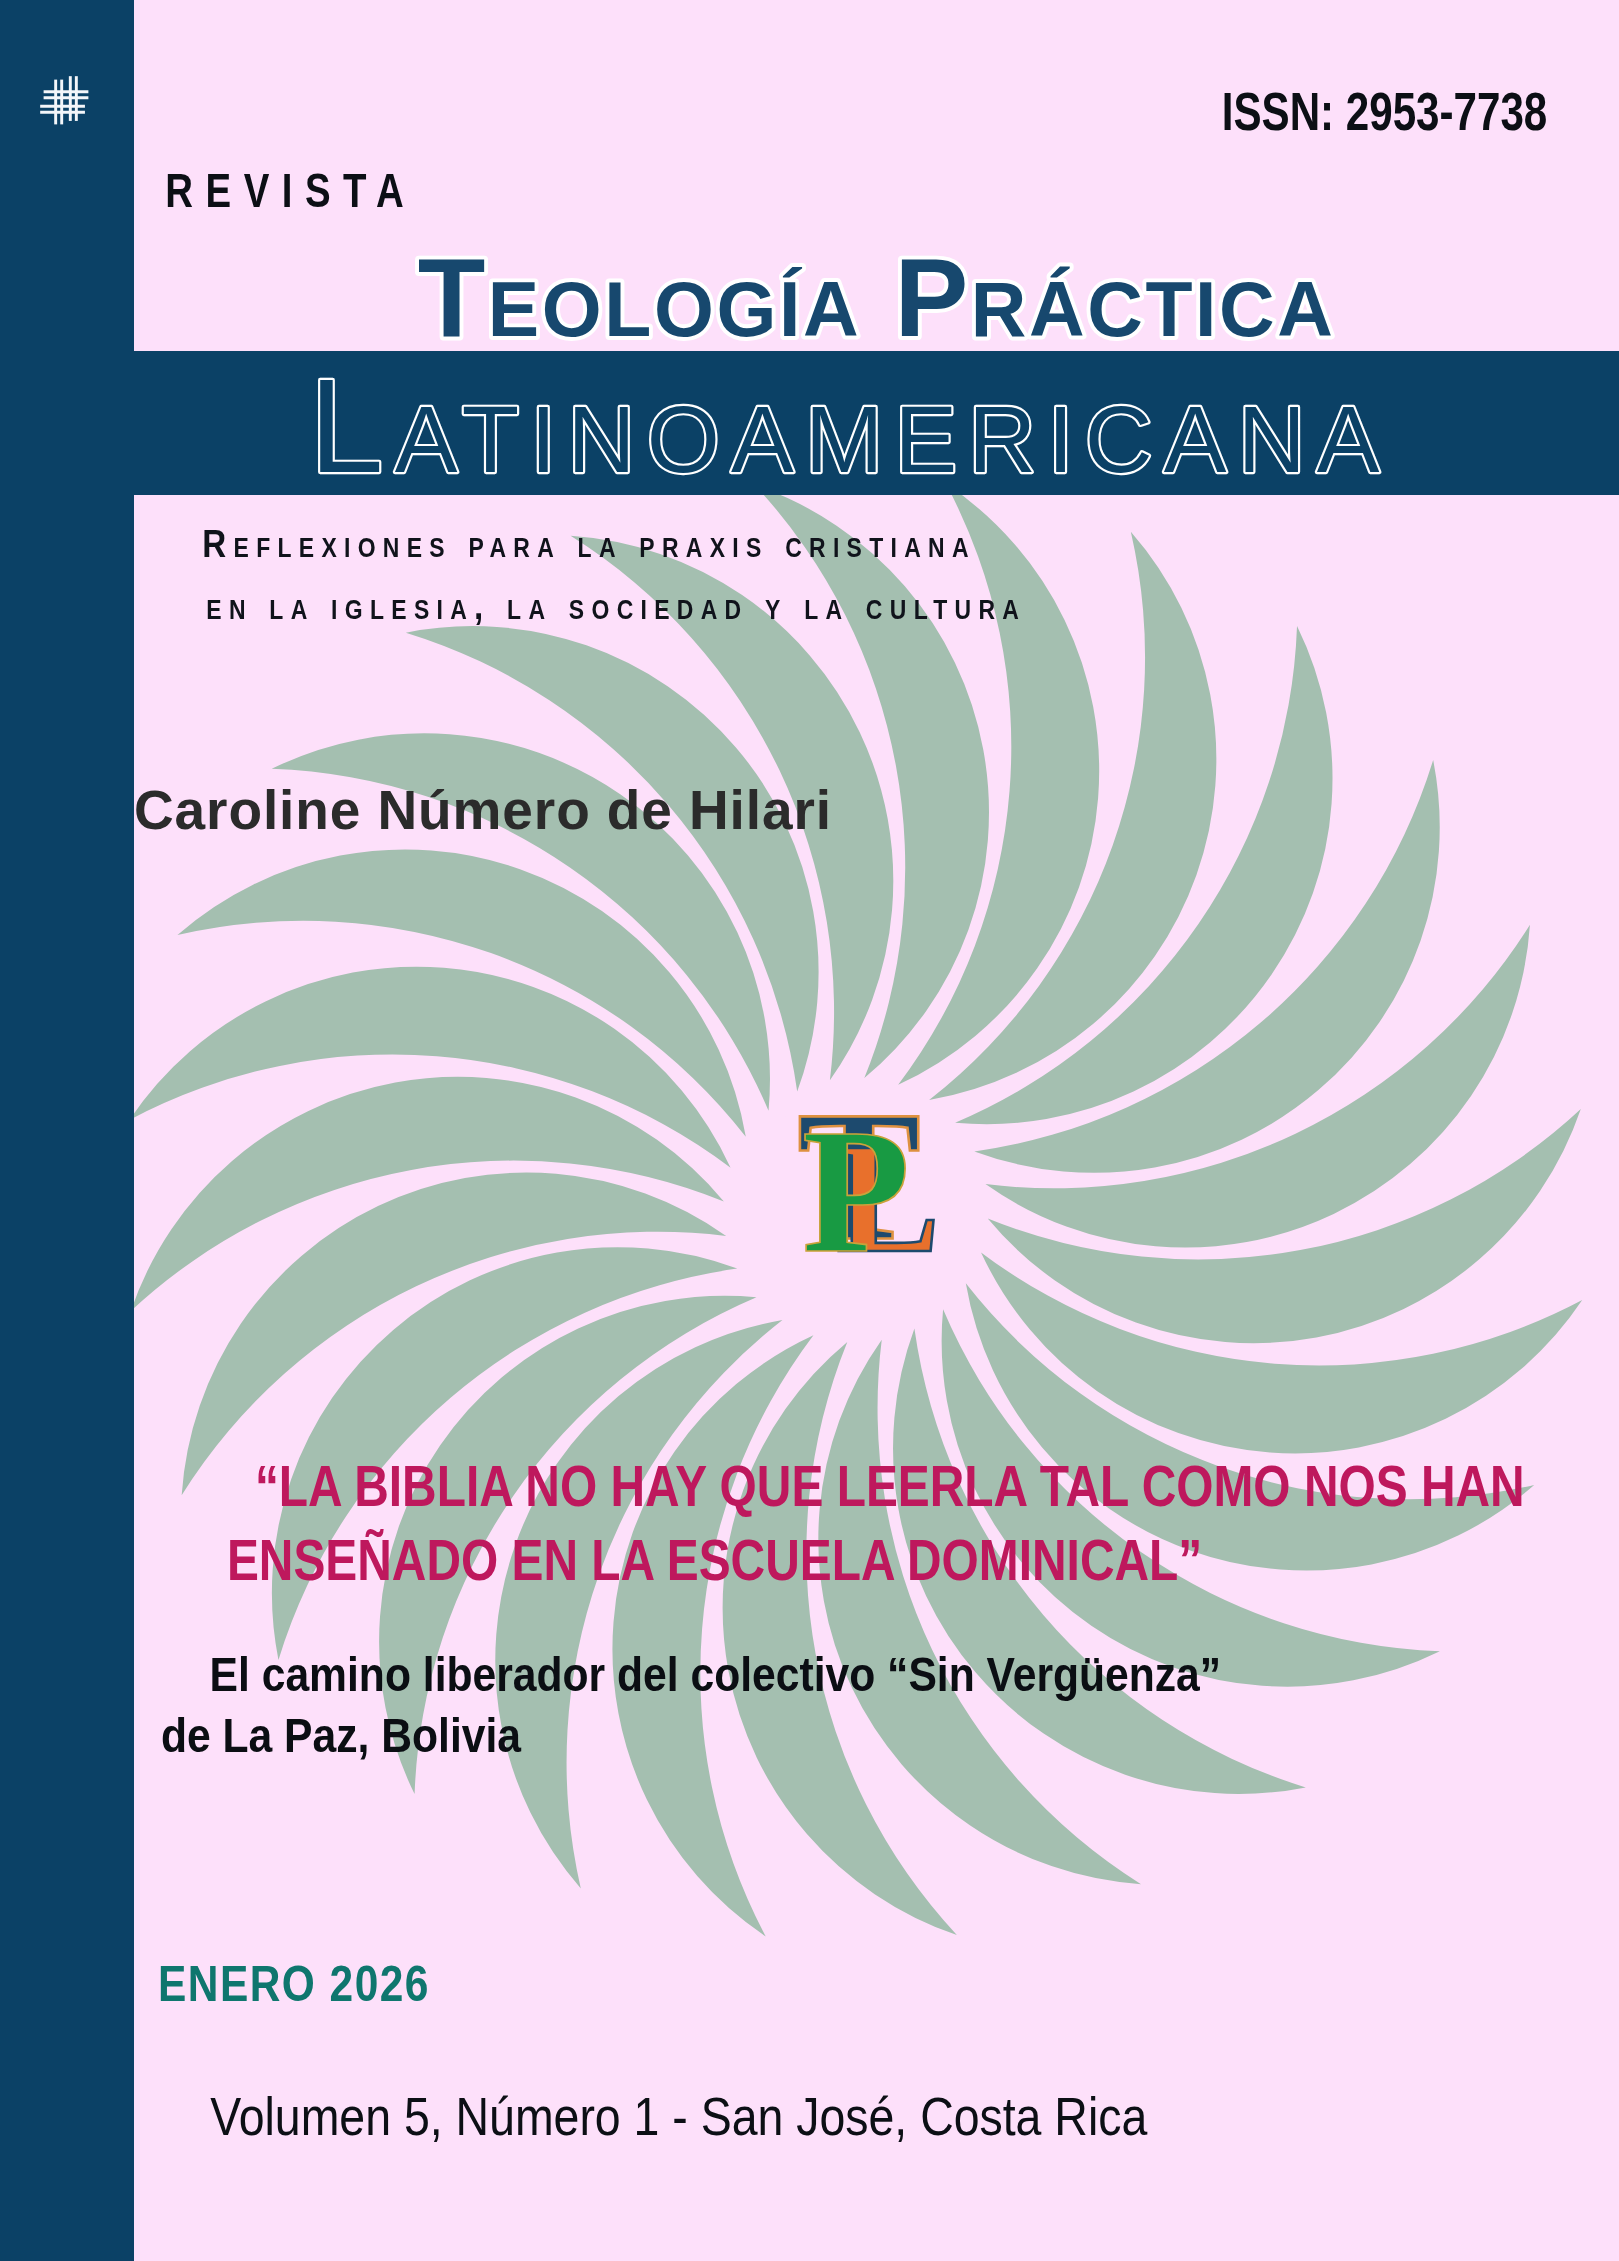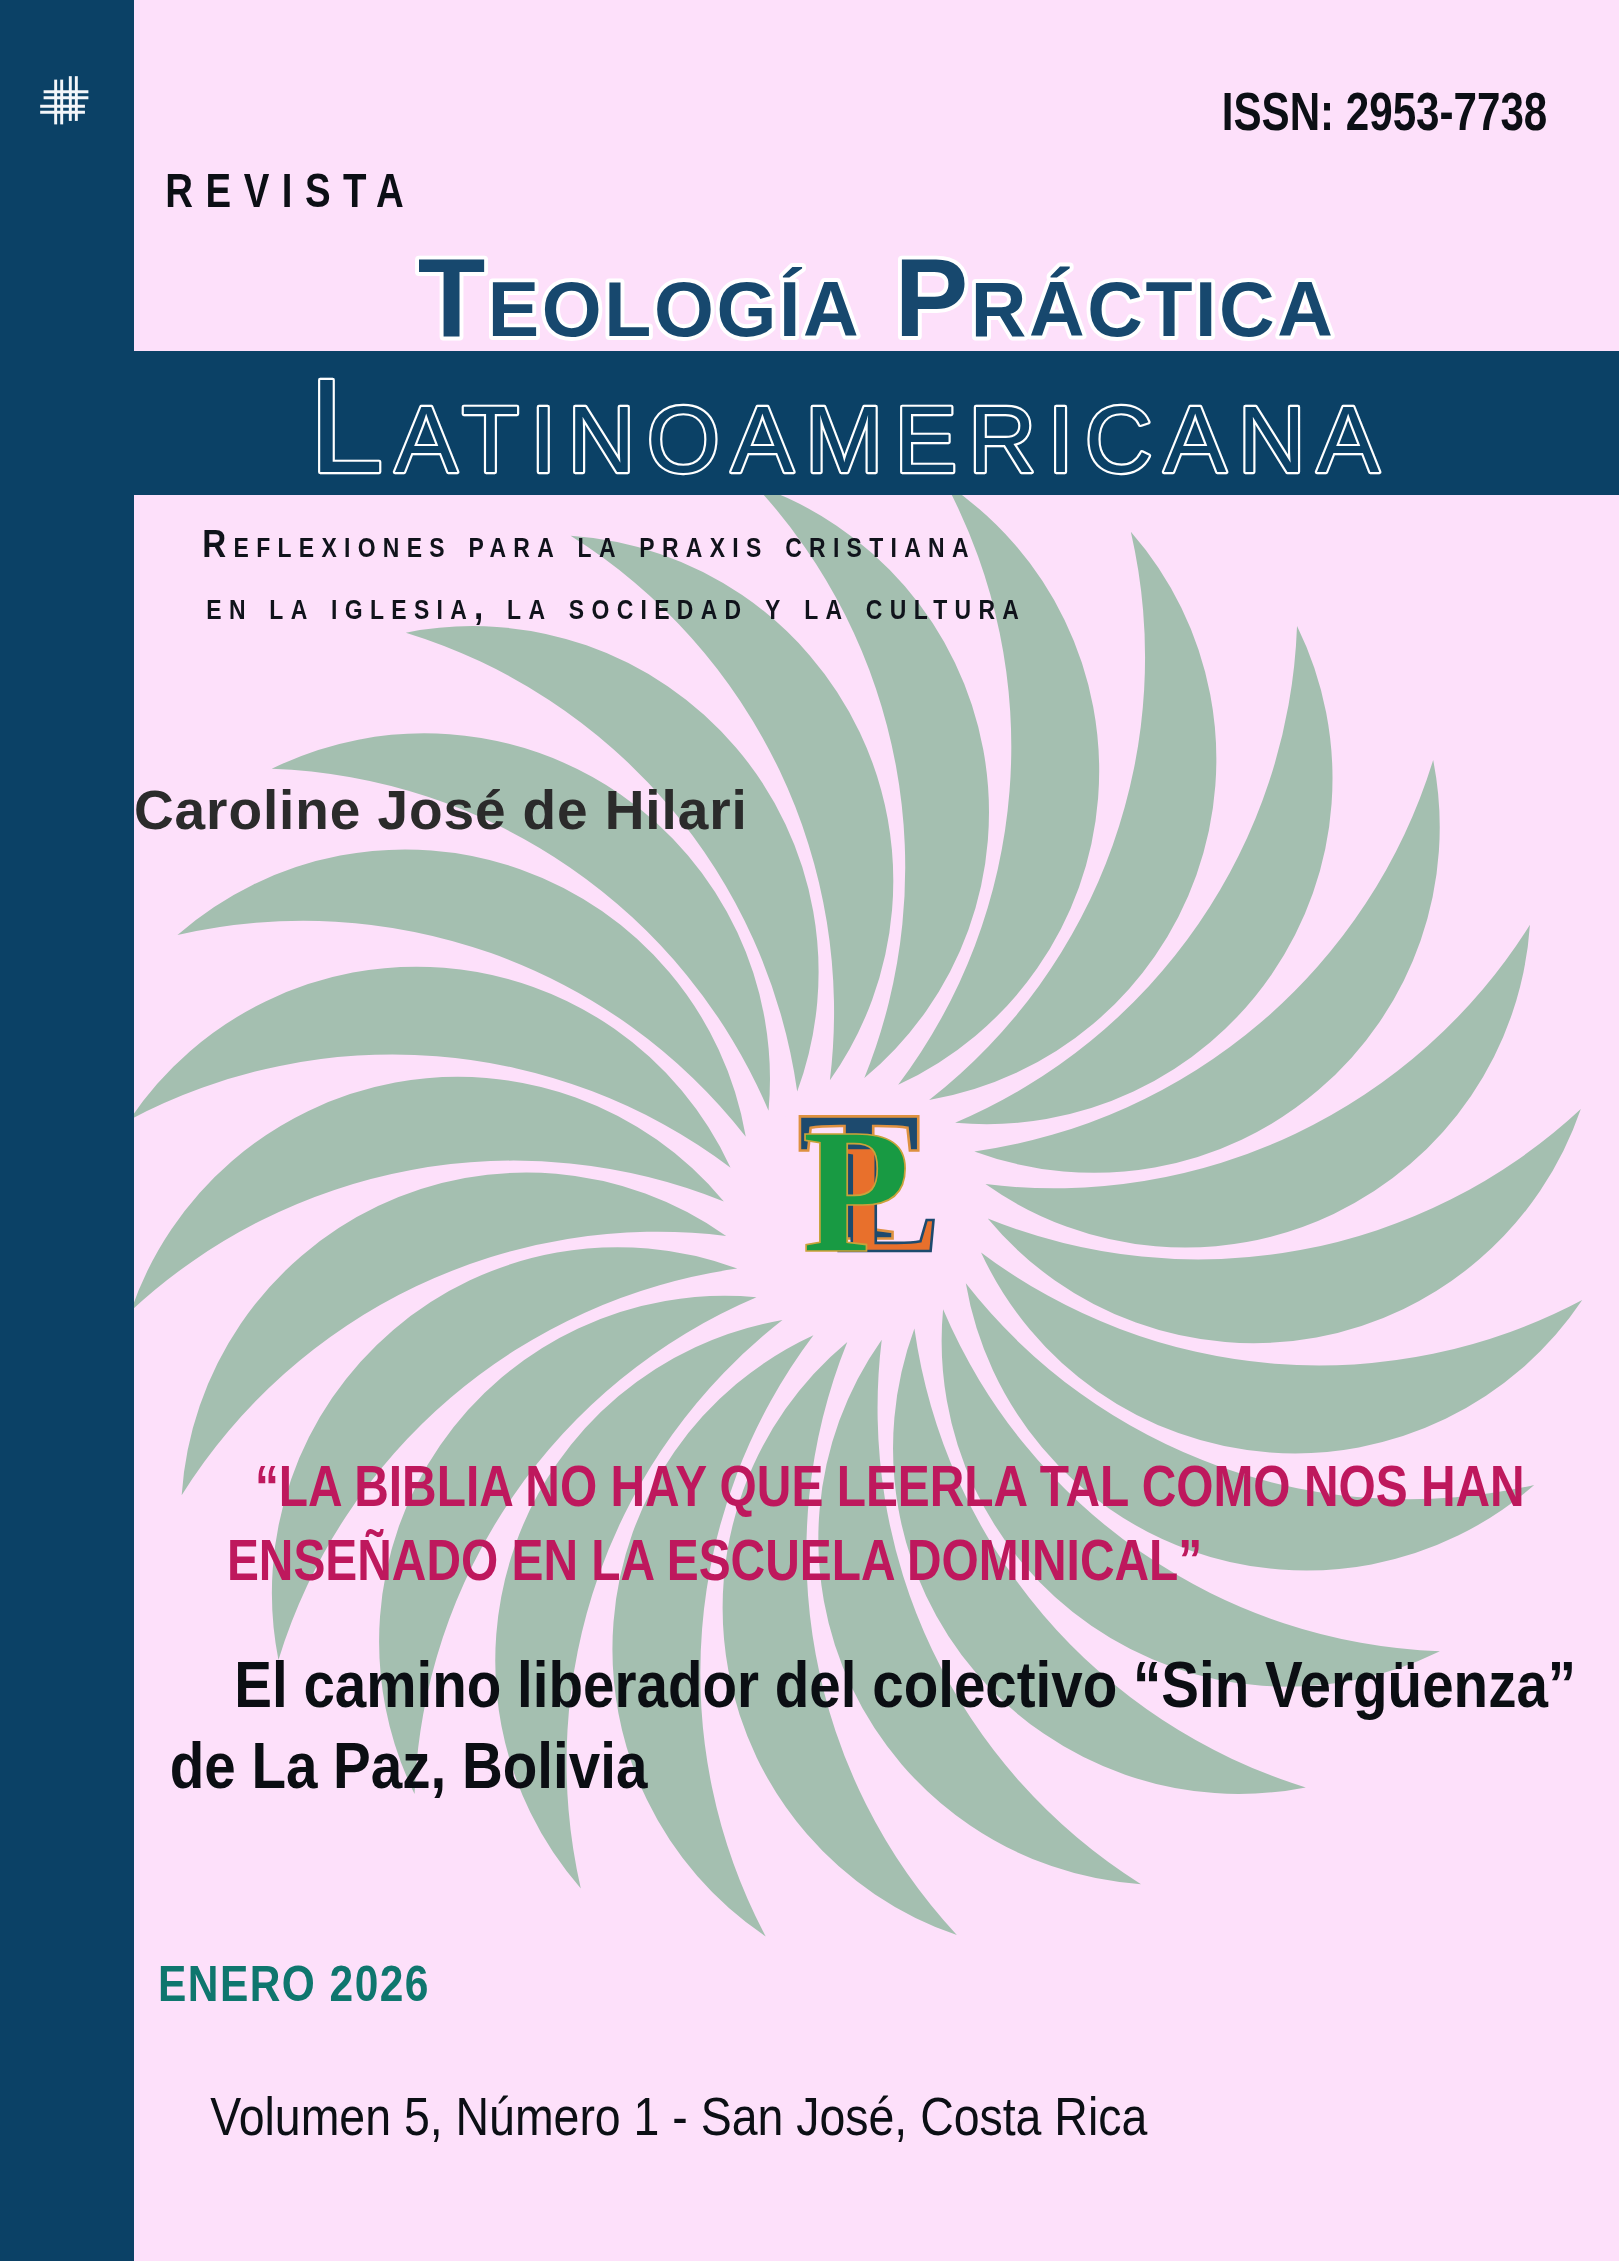--- a/index.html
+++ b/index.html
@@ -48,21 +48,21 @@
   .monogram{left:752px;top:1086px;width:207px;height:207px;z-index:25;}
   .monogram span{
     position:absolute;font-family:"Liberation Serif", serif;font-weight:bold;line-height:1;
   }
   .mono-t{left:45px;top:-3.5px;font-size:186px;color:#1d4a6e;-webkit-text-stroke:2.6px #de9140;z-index:2;}
   .mono-l{left:84px;top:35px;font-size:156px;color:#e8702c;-webkit-text-stroke:2.6px #1d4a6e;z-index:3;}
   .mono-p{left:50px;top:17.3px;font-size:177px;color:#189a43;-webkit-text-stroke:1.7px #caa23a;z-index:4;}
   
   .article-title{top:1449px;color:#be185d;font-weight:bold;font-size:57px;line-height:1.3;}
   .article-title .squeeze{transform:scaleX(0.84);}
-  .article-subtitle{top:1644px;color:#0b0e13;font-weight:bold;font-size:65px;line-height:1.25;}
+  .article-subtitle{top:1644px;color:#0b0e13;font-weight:bold;font-size:49px;line-height:1.25;}
   .article-subtitle .squeeze{transform:scaleX(0.87);}
   .issue-date{top:1955px;color:#0f766e;font-weight:bold;font-size:50px;letter-spacing:1.7px;}
   .issue-date .squeeze{transform:scaleX(0.85);}
   .volume-line{top:2085px;color:#0c0f15;font-weight:normal;font-size:54px;}
   .volume-line .squeeze{transform:scaleX(0.86);}
 </style>
 </head>
 <body>
 
 <svg class="abs spiral-svg" viewBox="0 0 1874 2616" xmlns="http://www.w3.org/2000/svg">
@@ -128,21 +128,21 @@
   </svg>
 </div>
 
 <div class="abs layer center-zone tagline tagline1">
   <span class="squeeze">Reflexiones para la praxis cristiana</span>
 </div>
 <div class="abs layer center-zone tagline tagline2">
   <span class="squeeze">en la iglesia, la sociedad y la cultura</span>
 </div>
 
-<div class="abs layer center-zone author">Caroline José de Hilari</div>
+<div class="abs layer center-zone author">Caroline Número de Hilari</div>
 
 <div class="abs monogram">
   <span class="mono-t">T</span>
   <span class="mono-l">L</span>
   <span class="mono-p">P</span>
 </div>
 
 <div class="abs layer center-zone article-title">
   <div><span class="squeeze">“LA BIBLIA NO HAY QUE LEERLA TAL COMO NOS HAN</span></div>
   <div><span class="squeeze">ENSEÑADO EN LA ESCUELA DOMINICAL”</span></div>

